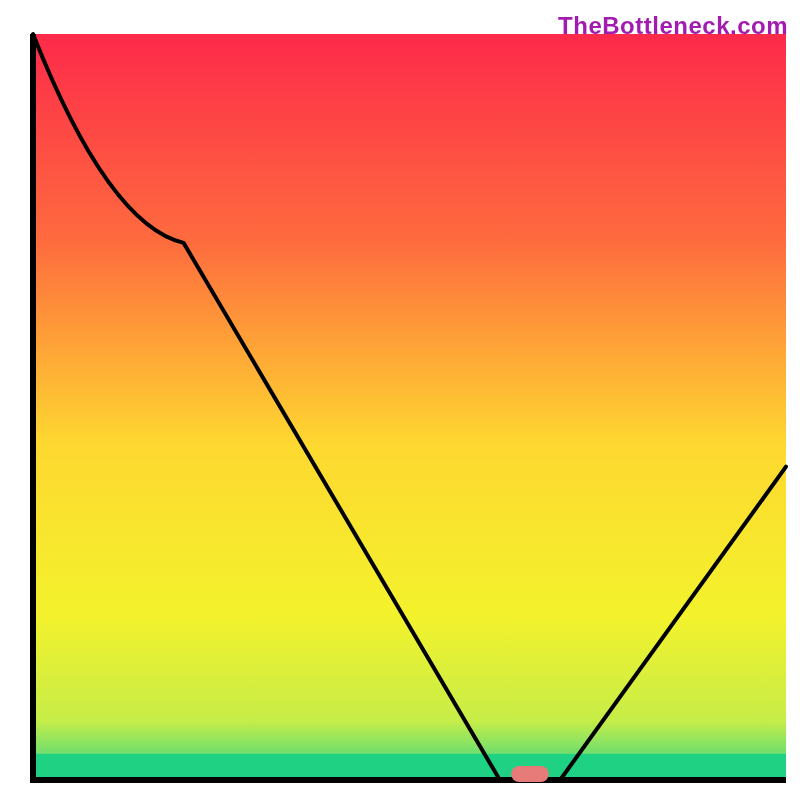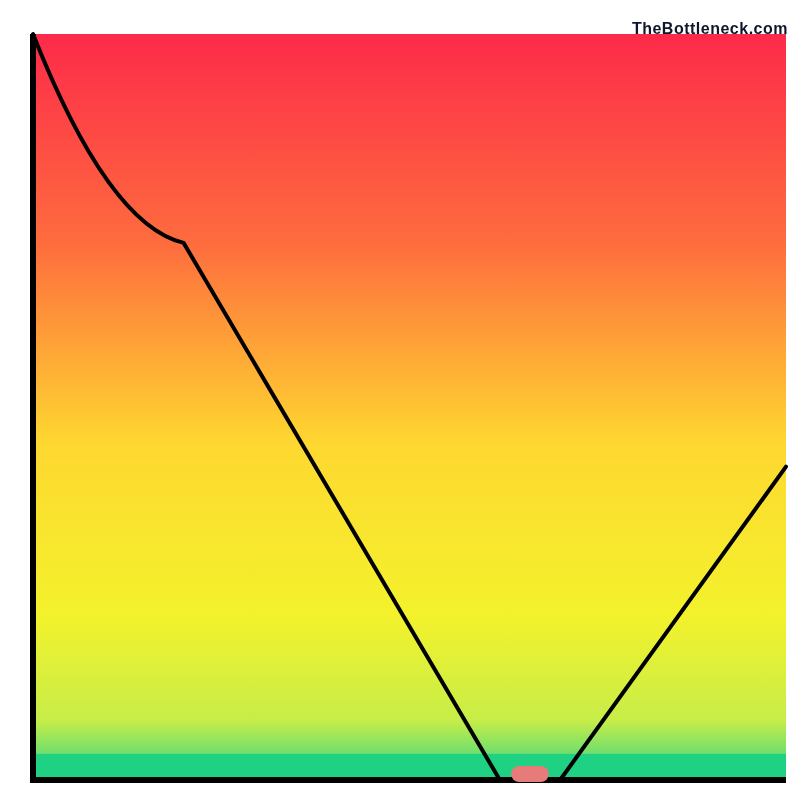--- a/index.html
+++ b/index.html
@@ -10,25 +10,25 @@
     background: #ffffff;
     font-family: Arial, Helvetica, sans-serif;
   }
   .stage {
     position: relative;
     width: 800px;
     height: 800px;
   }
   .watermark {
     position: absolute;
-    top: 20px;
+    top: 12px;
     right: 12px;
-    font-size: 16px;
+    font-size: 24px;
     font-weight: 600;
-    color: #0f172a;
+    color: #a21caf;
     letter-spacing: 0.5px;
     z-index: 10;
   }
   svg.chart {
     position: absolute;
     left: 0;
     top: 0;
   }
 </style>
 </head>

